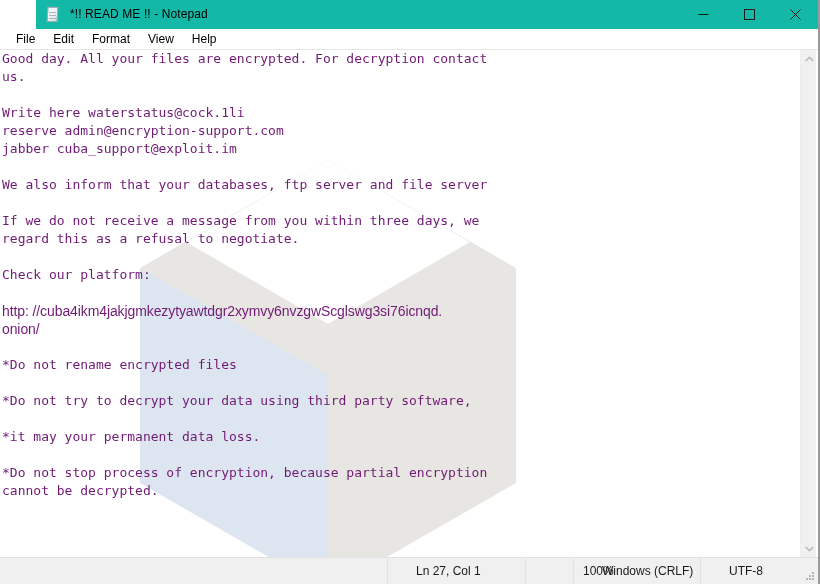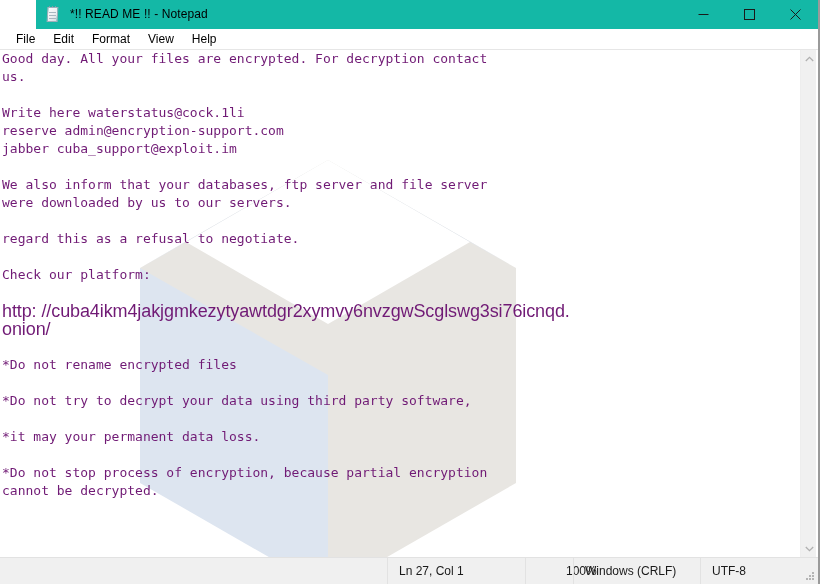--- a/index.html
+++ b/index.html
@@ -163,21 +163,21 @@
     line-height: 18px;
     font-family: "DejaVu Sans Mono", "Liberation Mono", monospace;
     font-size: 13px;
     color: #701a75;
     white-space: pre;
     padding-left: 2px;
     letter-spacing: 0px;
   }
   .tline.prop {
     font-family: "Liberation Sans", "DejaVu Sans", sans-serif;
-    font-size: 18px;
+    font-size: 14px;
     letter-spacing: -0.1px;
   }
   .tline.blank { height: 18px; }
 
   
   #vscroll {
     position: absolute;
     right: 2px;
     top: 50px;
     width: 16px;
@@ -210,21 +210,21 @@
     box-sizing: border-box;
   }
   .sb-cell {
     position: absolute;
     top: 0;
     height: 26px;
     line-height: 26px;
     font-size: 12px;
     color: #1a1a1a;
     white-space: nowrap;
-    padding-left: 12px;
+    padding-left: 29px;
     box-sizing: border-box;
   }
   .sb-div {
     position: absolute;
     top: 0;
     width: 1px;
     height: 26px;
     background: #e2e2e2;
   }
   #sb-grip {
@@ -325,22 +325,22 @@
 
     <div id="text-layer">
       <div class="tline">Good day. All your files are encrypted. For decryption contact</div>
       <div class="tline">us.</div>
       <div class="tline blank"></div>
       <div class="tline">Write here waterstatus@cock.1li</div>
       <div class="tline">reserve admin@encryption-support.com</div>
       <div class="tline">jabber cuba_support@exploit.im</div>
       <div class="tline blank"></div>
       <div class="tline">We also inform that your databases, ftp server and file server</div>
-      <div class="tline">were downloaded by us to our servers.</div>
-      <div class="tline blank"></div>
+      <div class="tline blank"></div>
+      <div class="tline">If we do not receive a message from you within three days, we</div>
       <div class="tline">regard this as a refusal to negotiate.</div>
       <div class="tline blank"></div>
       <div class="tline">Check our platform:</div>
       <div class="tline blank"></div>
       <div class="tline prop">http: //cuba4ikm4jakjgmkezytyawtdgr2xymvy6nvzgwScglswg3si76icnqd.</div>
       <div class="tline prop">onion/</div>
       <div class="tline blank"></div>
       <div class="tline">*Do not rename encrypted files</div>
       <div class="tline blank"></div>
       <div class="tline">*Do not try to decrypt your data using third party software,</div>

